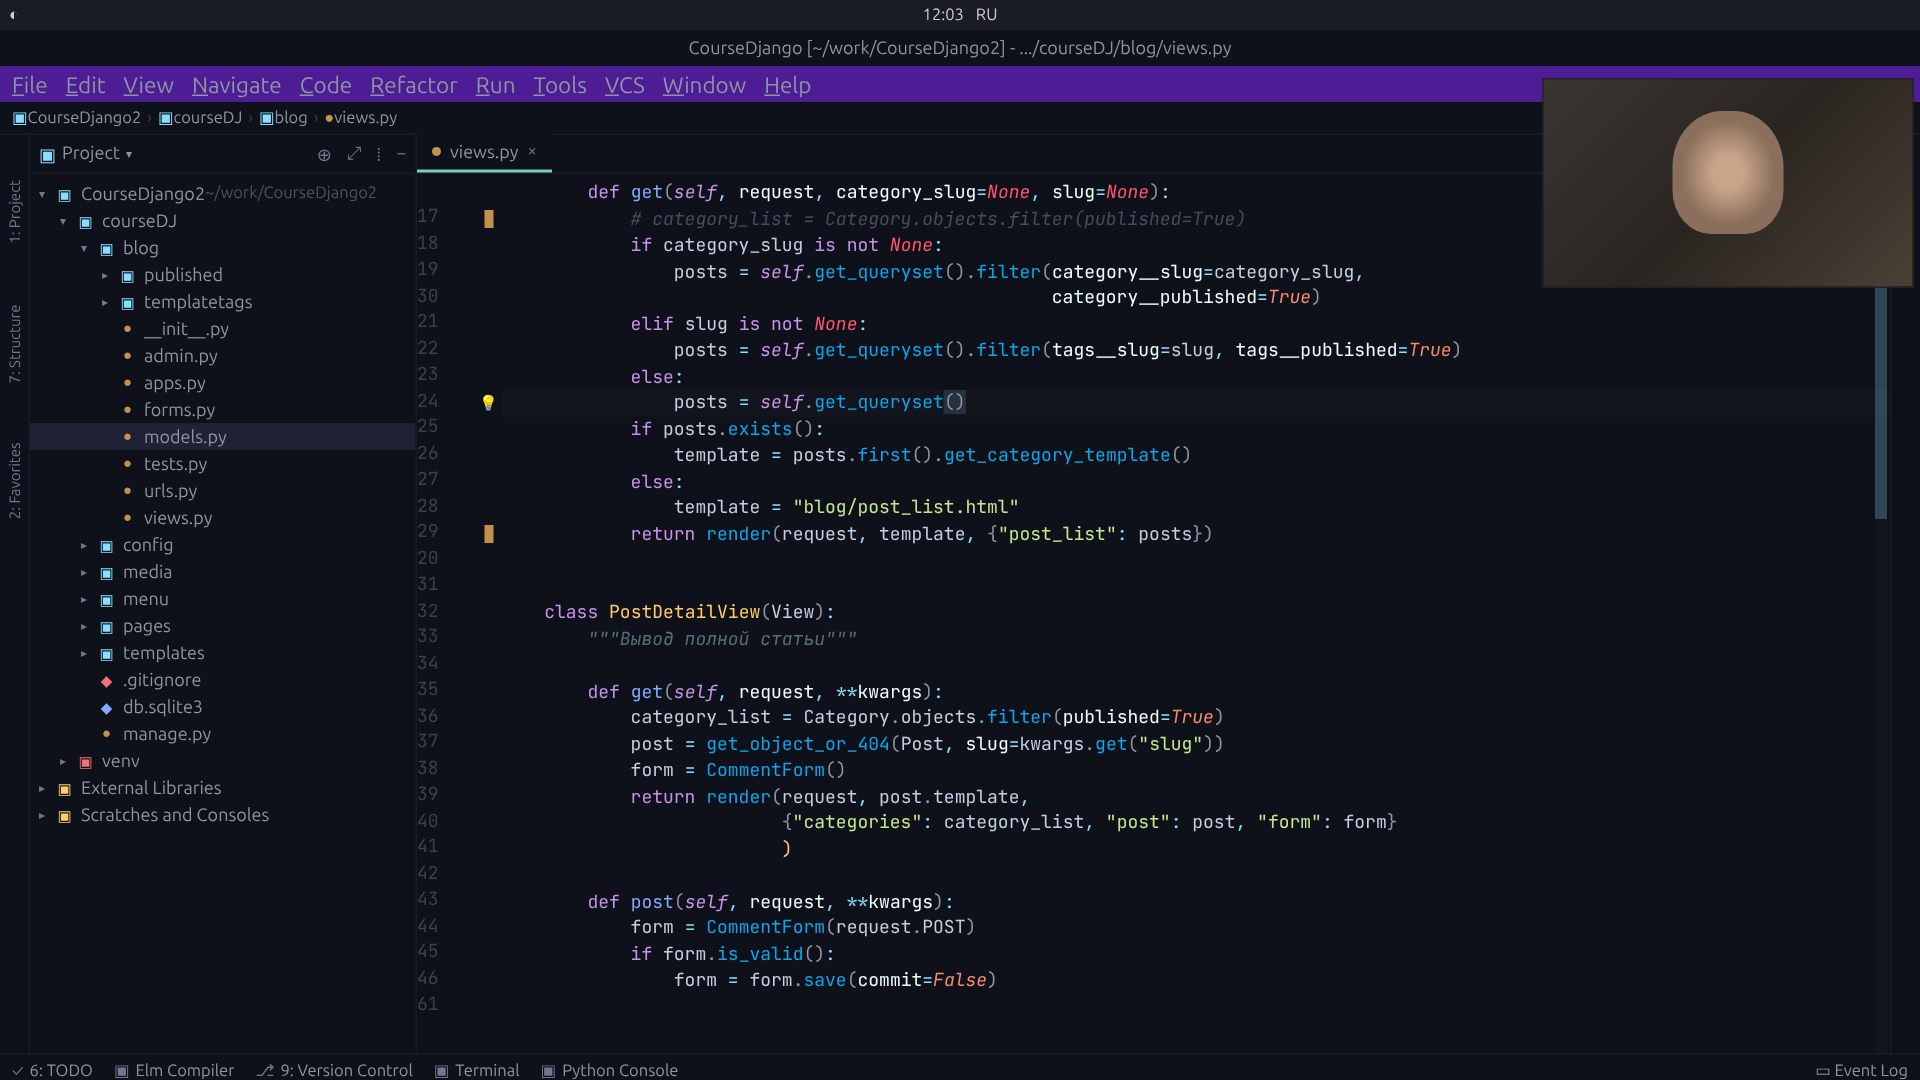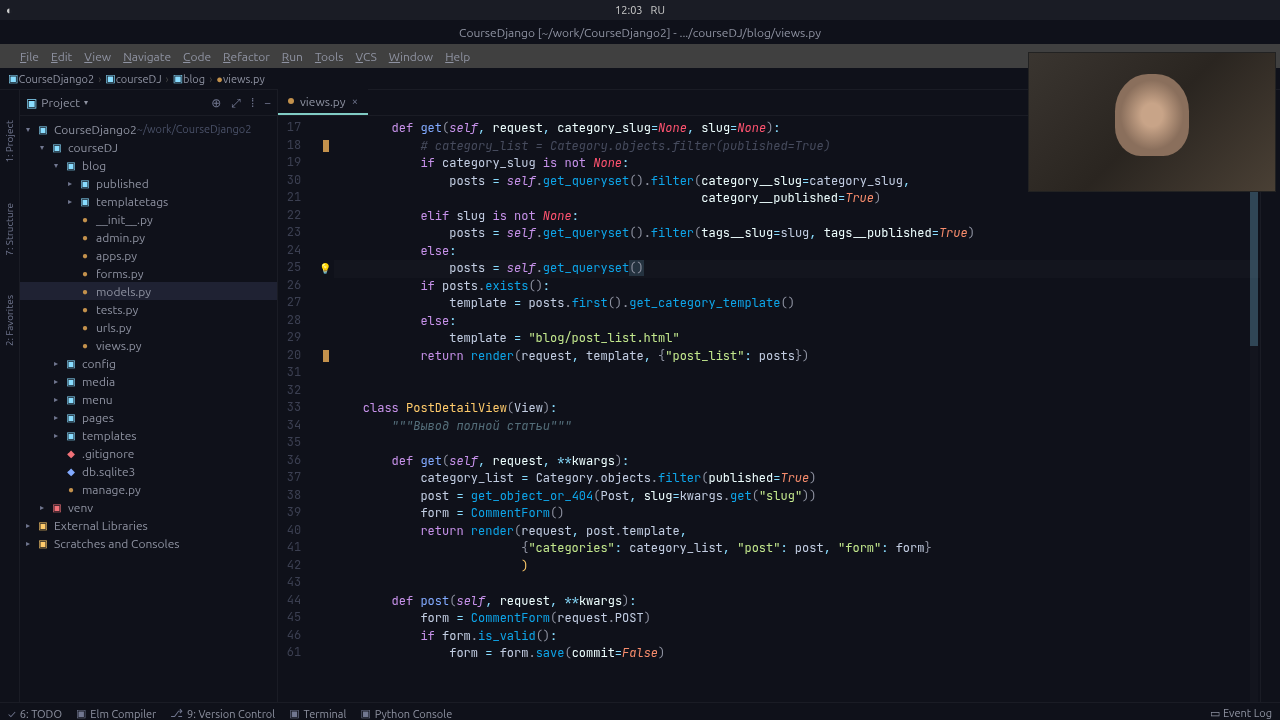--- a/index.html
+++ b/index.html
@@ -28,26 +28,26 @@
   height: 24px;
   background: #0f111a;
   display: flex;
   align-items: center;
   justify-content: center;
   color: #8f93a2;
   font-size: 12px;
 }
 .menu-bar {
   height: 24px;
-  background: #404040;
+  background: #4c1d95;
   display: flex;
   align-items: center;
   gap: 4px;
-  padding: 0 16px;
-  font-size: 12px;
+  padding: 0 4px;
+  font-size: 15px;
 }
 .menu-bar span { padding: 0 4px; cursor: pointer; }
 .nav-bar {
   height: 22px;
   background: #0f111a;
   display: flex;
   align-items: center;
   padding: 0 8px;
   font-size: 11px;
   border-bottom: 1px solid #1a1c25;
@@ -145,25 +145,25 @@
   flex: 1;
   display: flex;
   font-family: 'JetBrains Mono', 'Consolas', monospace;
   font-size: 12px;
   line-height: 17.5px;
   overflow: hidden;
   position: relative;
 }
 .line-nums {
   width: 40px;
-  text-align: center;
+  text-align: left;
   padding-right: 8px;
   color: #3b3f51;
   user-select: none;
-  padding-top: 3px;
+  padding-top: 20px;
 }
 .gutter-marks {
   width: 16px;
   padding-top: 4px;
 }
 .gutter-marks .mark { height: 17.5px; display: flex; align-items: center; justify-content: center; }
 .code-lines {
   flex: 1;
   padding-top: 4px;
   white-space: pre;

